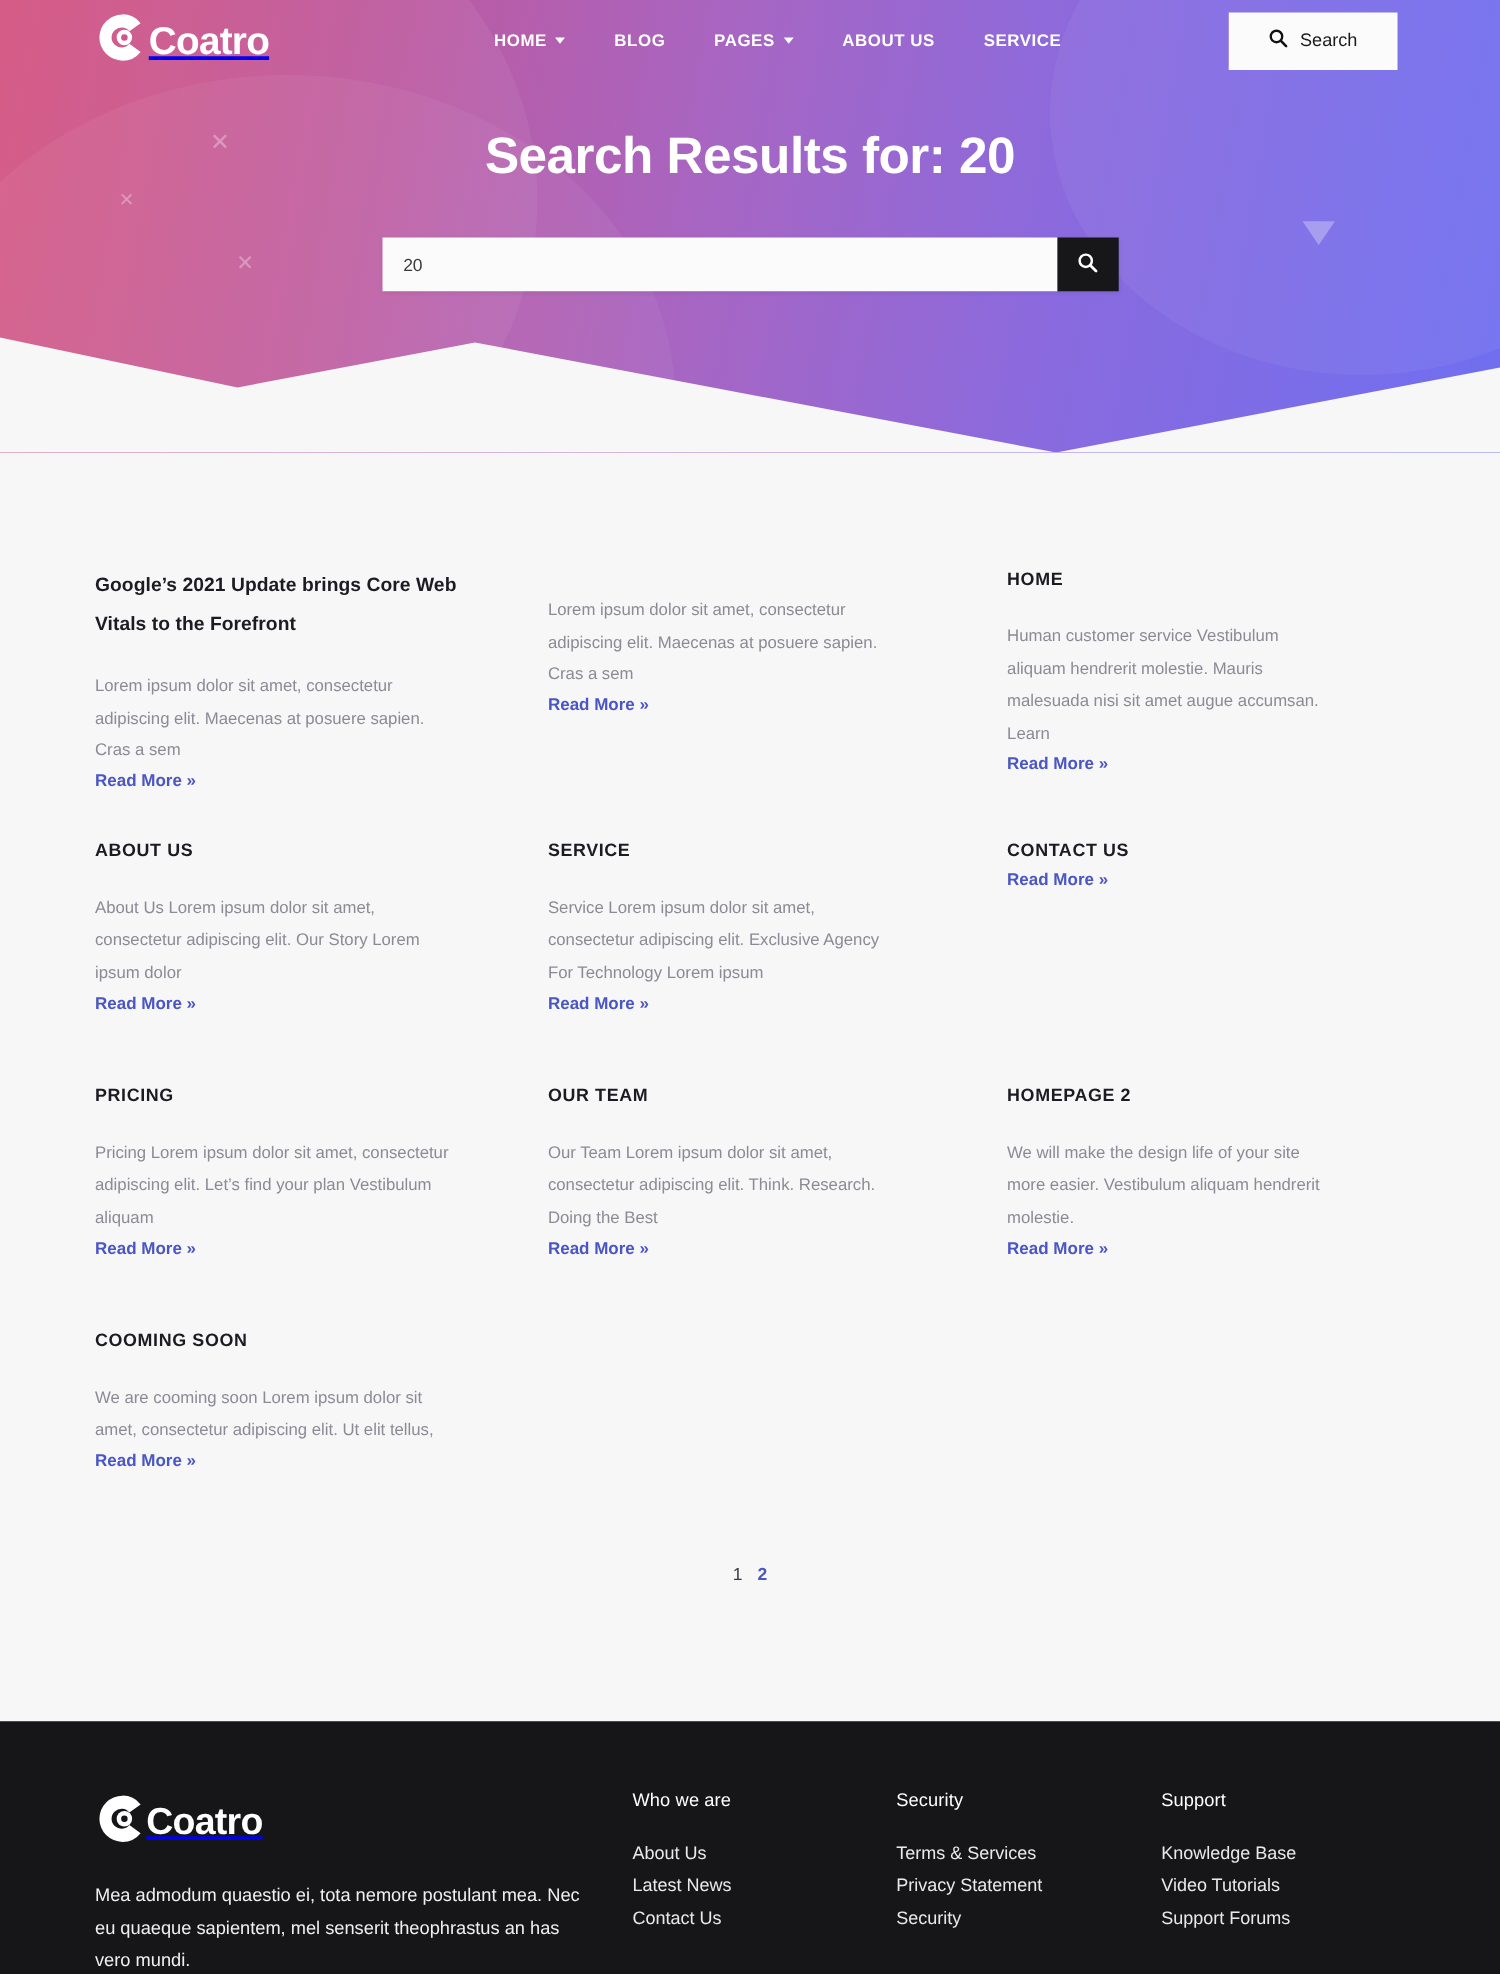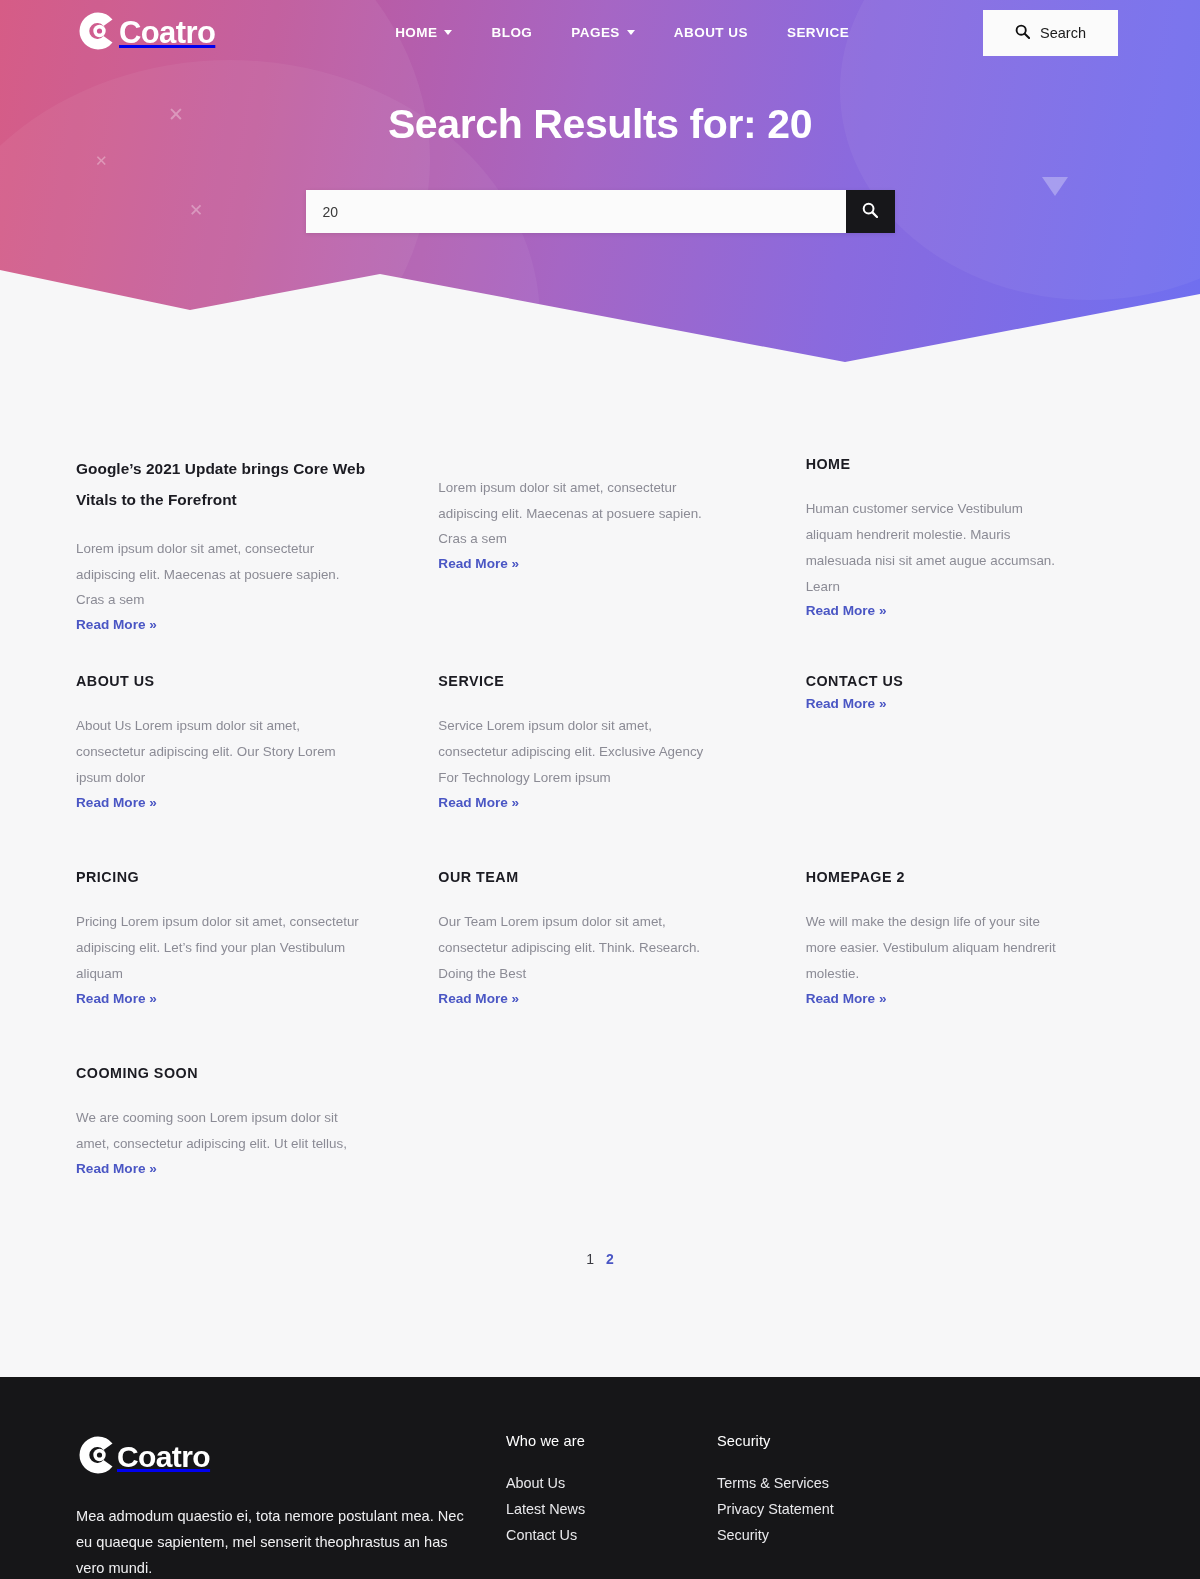--- a/index.html
+++ b/index.html
@@ -444,15 +444,21 @@
       <a class="f-link" href="#">Contact Us</a>
     </div>
 
     <div class="f-col f-col-2">
       <div class="f-head">Security</div>
       <a class="f-link" href="#">Terms &amp; Services</a>
       <a class="f-link" href="#">Privacy Statement</a>
       <a class="f-link" href="#">Security</a>
     </div>
 
+    <div class="f-col f-col-3">
+      <div class="f-head">Support</div>
+      <a class="f-link" href="#">Knowledge Base</a>
+      <a class="f-link" href="#">Video Tutorials</a>
+      <a class="f-link" href="#">Support Forums</a>
+    </div>
   </div>
 
 </footer>
 
 </body></html>

